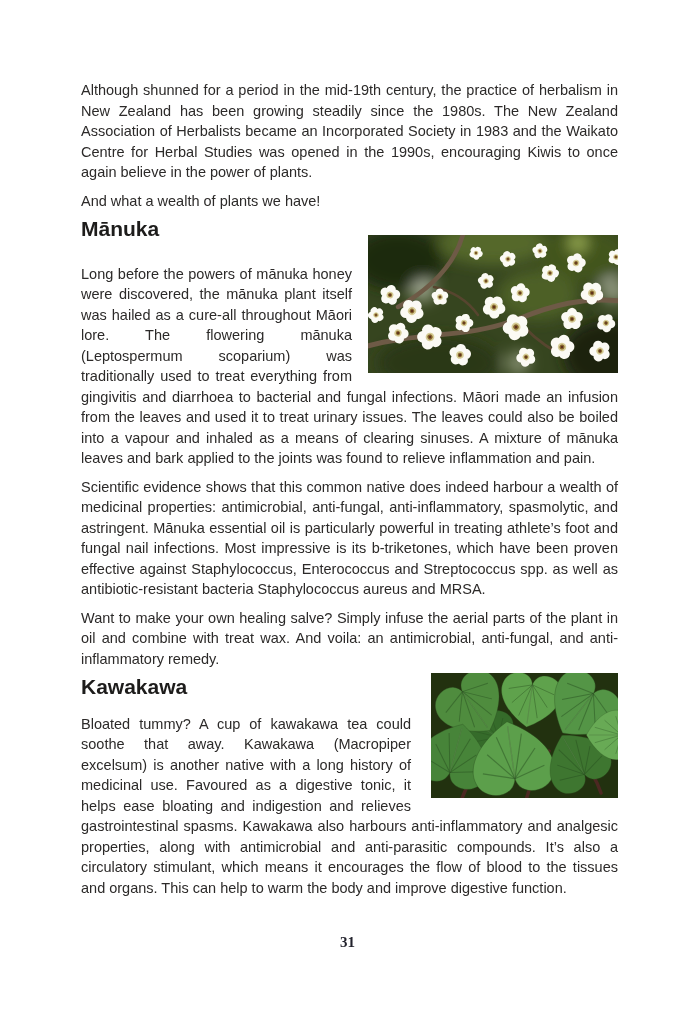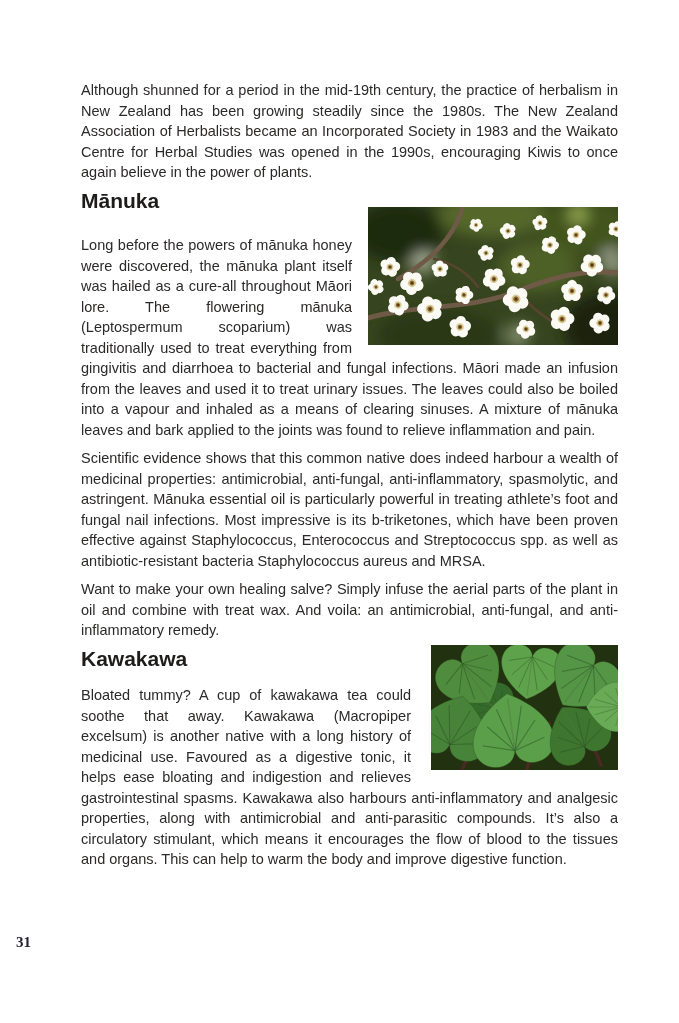--- a/index.html
+++ b/index.html
@@ -36,34 +36,35 @@
   .sect::after { content:""; display:block; clear:both; }
 
   figure.photo { float:right; display:block; }
   figure.photo svg { display:block; width:100%; height:100%; }
   .photo-manuka  { width:250px; height:138px; margin:16px 0 10px 16px; }
   .photo-kawakawa{ width:187px; height:125px; margin:-4px 0 10px 20px; }
 
   .page-number {
     position:absolute;
     top:934px; left:16px; right:0;
-    text-align:left;
+    text-align:center;
     font-family:"Liberation Serif", serif;
     font-weight:bold;
     font-size:15px;
     color:#22222c;
   }
 </style>
 </head>
 <body>
 
 <div class="page">
 
   <p class="body-text">Although shunned for a period in the mid-19th century, the practice of herbalism in New Zealand has been growing steadily since the 1980s. The New Zealand Association of Herbalists became an Incorporated Society in 1983 and the Waikato Centre for Herbal Studies was opened in the 1990s, encouraging Kiwis to once again believe in the power of plants.</p>
 
+  <p class="body-text">And what a wealth of plants we have!</p>
 
   <section class="sect manuka-sect">
     <figure class="photo photo-manuka" aria-label="Close-up photo of white mānuka flowers with olive-brown centres on brown branches among green foliage">
       <svg viewBox="0 0 250 138" preserveAspectRatio="none" aria-hidden="true">
         <defs>
           <filter id="blurBig" x="-30%" y="-30%" width="160%" height="160%">
               <feGaussianBlur stdDeviation="7"></feGaussianBlur>
             </filter>
           <g id="fl">
             <g fill="#fbfaf4">

